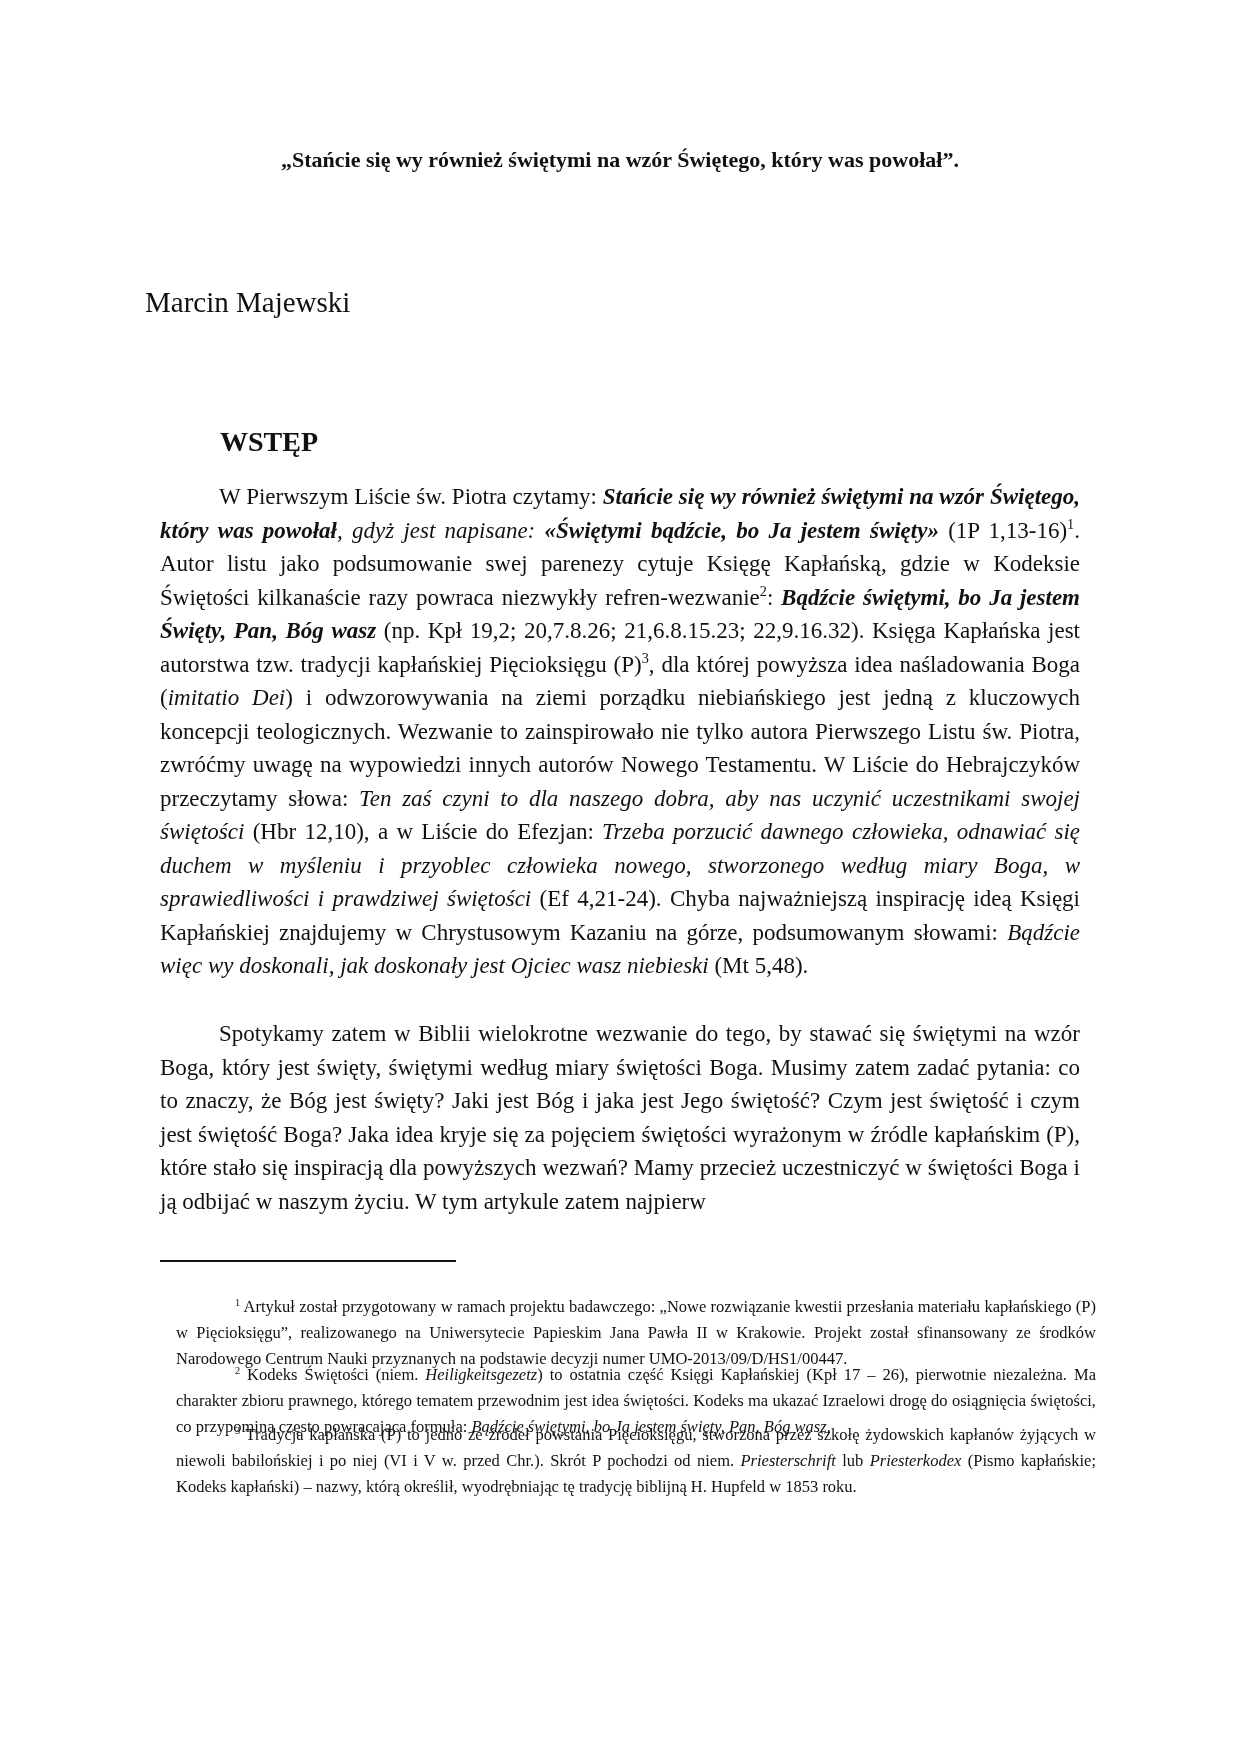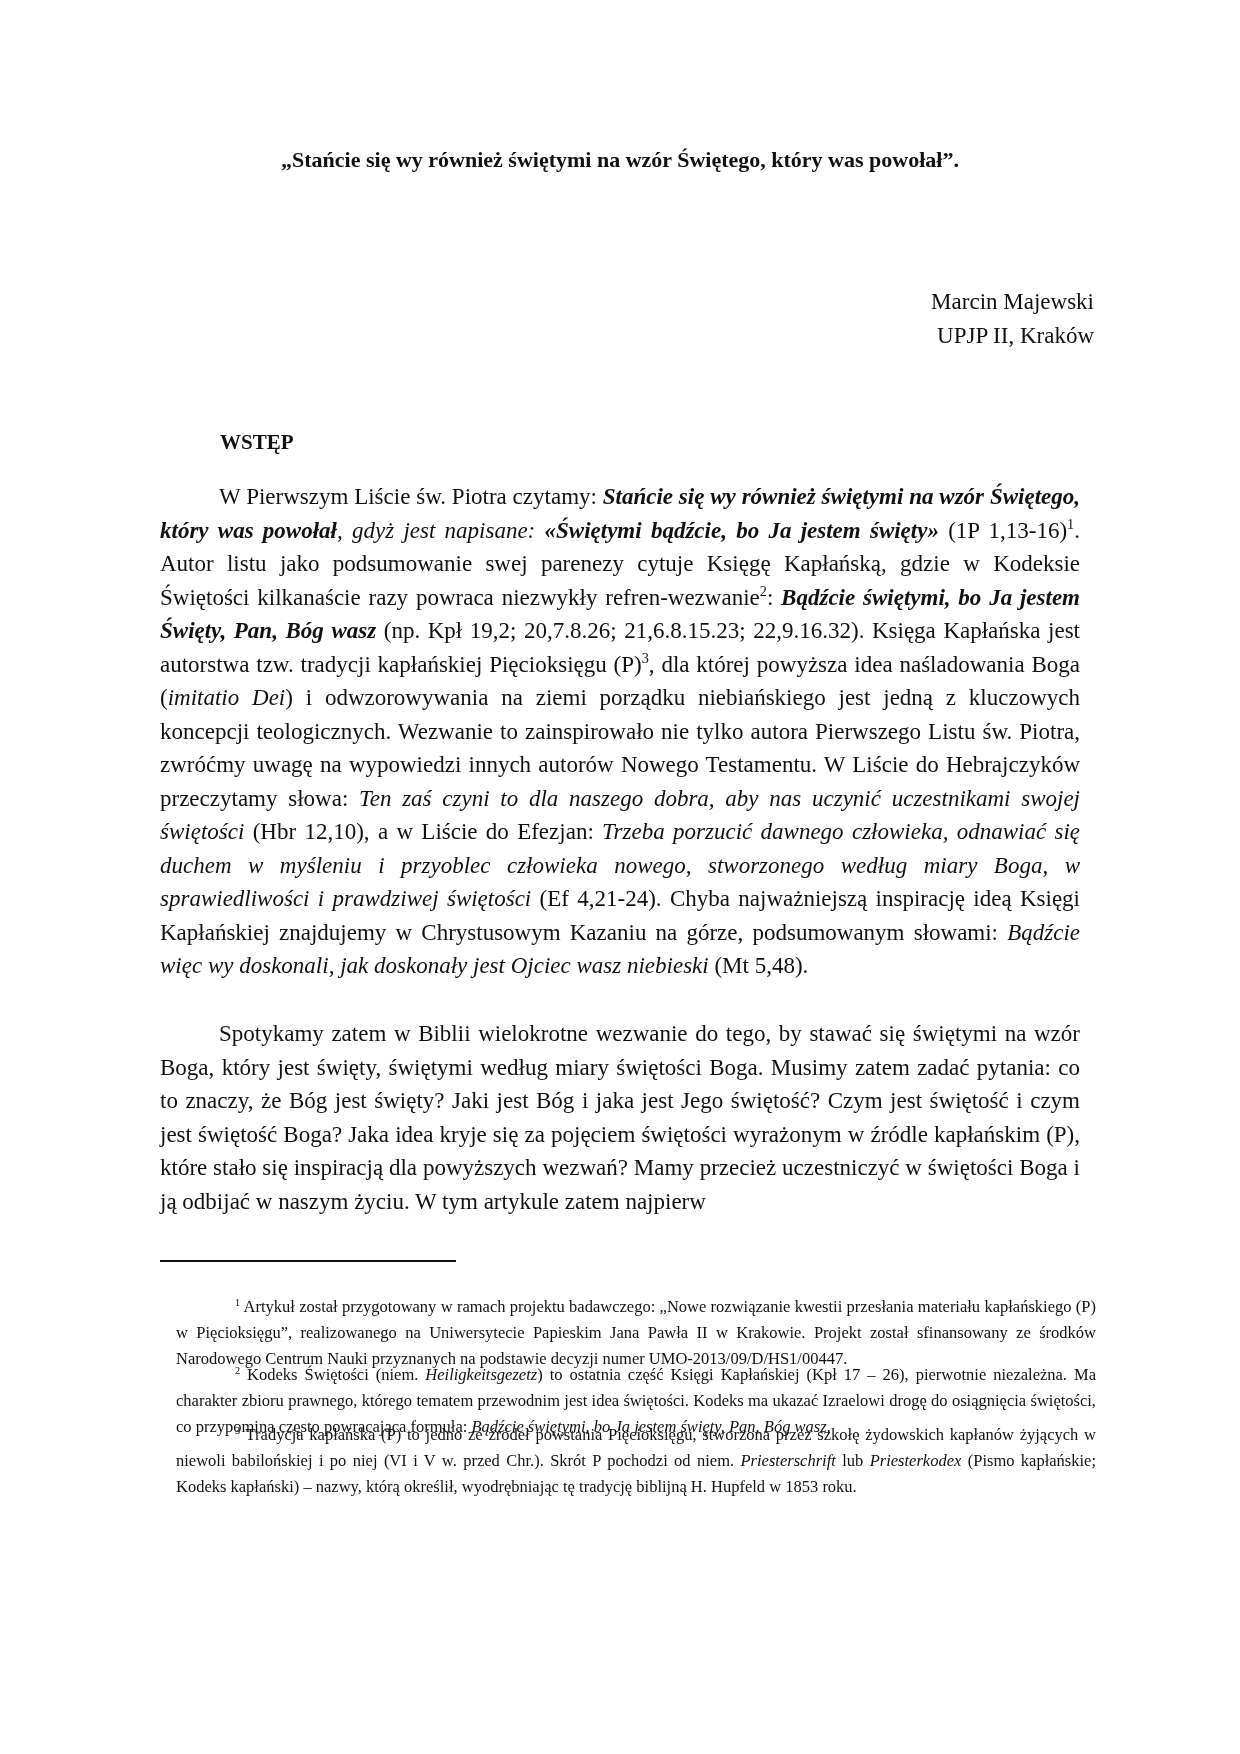--- a/index.html
+++ b/index.html
@@ -22,31 +22,31 @@
     position: absolute;
     left: 150px; top: 143px;
     width: 940px;
     text-align: center;
     font-weight: bold;
     font-size: 22px;
     line-height: 34px;
   }
   .author-block {
     position: absolute;
-    left: 154px; top: 285px;
+    left: 145px; top: 285px;
     width: 940px;
-    text-align: right;
-    font-size: 23px;
+    text-align: left;
+    font-size: 29px;
     line-height: 34px;
   }
   .section-heading {
     position: absolute;
     left: 220px; top: 427px;
     font-weight: bold;
-    font-size: 21px;
+    font-size: 28px;
     line-height: 30px;
     margin: 0;
   }
   .body-text {
     position: absolute;
     left: 156px;
     width: 920px;
     font-size: 23px;
     line-height: 33.5px;
     text-align: justify;
@@ -83,21 +83,20 @@
 <body>
 
 <div class="page">
 
   <div class="title-block">
     <span class="title-line">„Stańcie się wy również świętymi na wzór Świętego, który was powołał”.</span>
   </div>
 
   <div class="author-block">
     <div>Marcin Majewski</div>
-    <div>UPJP II, Kraków</div>
   </div>
 
   <h2 class="section-heading">WSTĘP</h2>
 
   <p class="body-text" id="para1">W Pierwszym Liście św. Piotra czytamy: <span class="bi">Stańcie się wy również świętymi na wzór Świętego, który was powołał</span><span class="i">, gdyż jest napisane: </span><span class="bi">«Świętymi bądźcie, bo Ja jestem święty»</span> (1P 1,13-16)<sup>1</sup>. Autor listu jako podsumowanie swej parenezy cytuje Księgę Kapłańską, gdzie w Kodeksie Świętości kilkanaście razy powraca niezwykły refren-wezwanie<sup>2</sup>: <span class="bi">Bądźcie świętymi, bo Ja jestem Święty, Pan, Bóg wasz</span> (np. Kpł 19,2; 20,7.8.26; 21,6.8.15.23; 22,9.16.32). Księga Kapłańska jest autorstwa tzw. tradycji kapłańskiej Pięcioksięgu (P)<sup>3</sup>, dla której powyższa idea naśladowania Boga (<span class="i">imitatio Dei</span>) i odwzorowywania na ziemi porządku niebiańskiego jest jedną z kluczowych koncepcji teologicznych. Wezwanie to zainspirowało nie tylko autora Pierwszego Listu św. Piotra, zwróćmy uwagę na wypowiedzi innych autorów Nowego Testamentu. W Liście do Hebrajczyków przeczytamy słowa: <span class="i">Ten zaś czyni to dla naszego dobra, aby nas uczynić uczestnikami swojej świętości</span> (Hbr 12,10), a w Liście do Efezjan: <span class="i">Trzeba porzucić dawnego człowieka, odnawiać się duchem w myśleniu i przyoblec człowieka nowego, stworzonego według miary Boga, w sprawiedliwości i prawdziwej świętości</span> (Ef 4,21-24). Chyba najważniejszą inspirację ideą Księgi Kapłańskiej znajdujemy w Chrystusowym Kazaniu na górze, podsumowanym słowami: <span class="i">Bądźcie więc wy doskonali, jak doskonały jest Ojciec wasz niebieski</span> (Mt 5,48).</p>
   <p class="body-text" id="para2">Spotykamy zatem w Biblii wielokrotne wezwanie do tego, by stawać się świętymi na wzór Boga, który jest święty, świętymi według miary świętości Boga. Musimy zatem zadać pytania: co to znaczy, że Bóg jest święty? Jaki jest Bóg i jaka jest Jego świętość? Czym jest świętość i czym jest świętość Boga? Jaka idea kryje się za pojęciem świętości wyrażonym w źródle kapłańskim (P), które stało się inspiracją dla powyższych wezwań? Mamy przecież uczestniczyć w świętości Boga i ją odbijać w naszym życiu. W tym artykule zatem najpierw</p>
 
   <div class="footnote-rule"></div>
 
   <p class="footnote" id="fn1"><sup>1</sup> Artykuł został przygotowany w ramach projektu badawczego: „Nowe rozwiązanie kwestii przesłania materiału kapłańskiego (P) w Pięcioksięgu”, realizowanego na Uniwersytecie Papieskim Jana Pawła II w Krakowie. Projekt został sfinansowany ze środków Narodowego Centrum Nauki przyznanych na podstawie decyzji numer UMO-2013/09/D/HS1/00447.</p>

